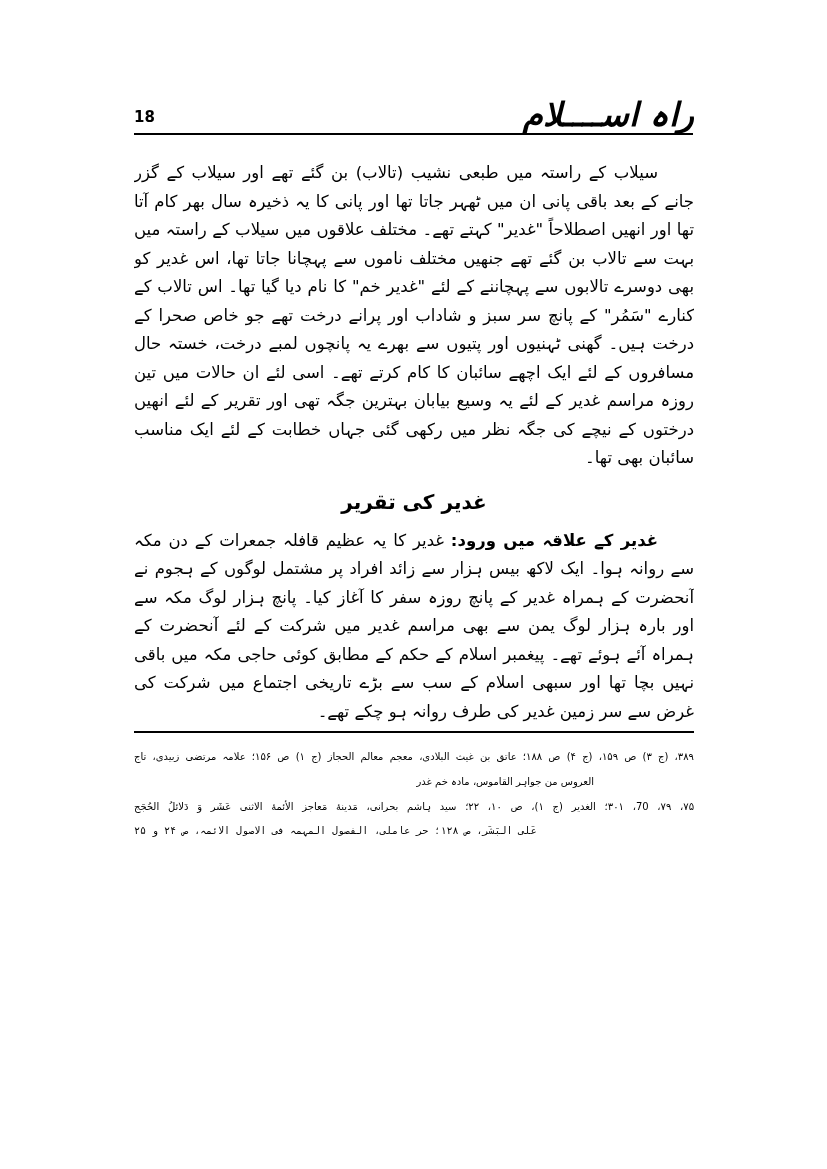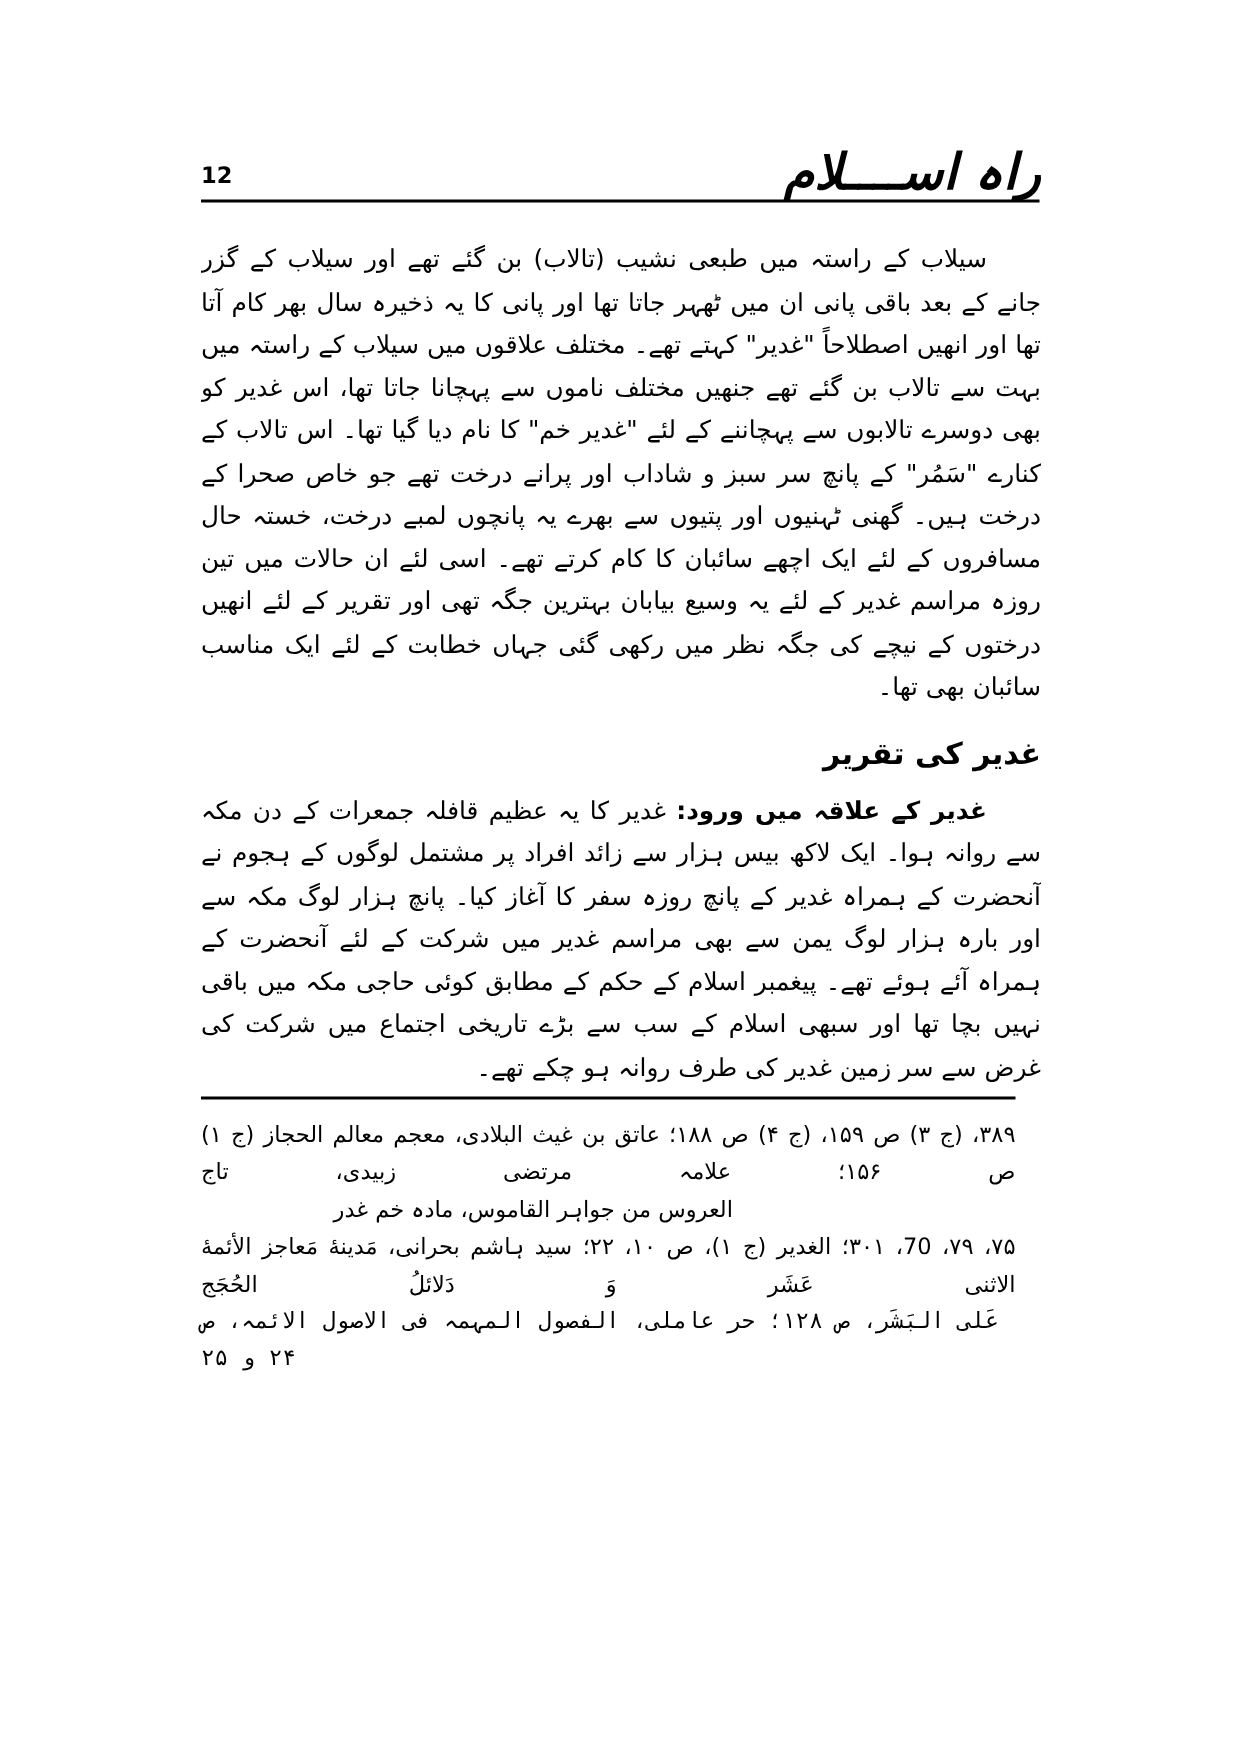--- a/index.html
+++ b/index.html
@@ -57,63 +57,63 @@
     height: 565px;
     overflow: hidden;
     direction: rtl;
     text-align: justify;
     font-size: 16.5px;
     line-height: 28.5px;
   }
   .para { margin: 0; }
   .indent { text-indent: 36px; }
   .heading {
-    text-align: right;
+    text-align: center;
     font-size: 20px;
     font-weight: bold;
     margin: 14px 0 10px 0;
     line-height: 1.5;
   }
   .lead { font-weight: bold; }
   
   .footnotes {
     position: absolute;
     top: 731px;
-    right: 150px;
+    right: 133px;
     left: 134px;
     direction: rtl;
-    font-size: 15px;
+    font-size: 10px;
     line-height: 25px;
   }
   .fn-rule {
     border-top: 2px solid #000;
     margin-bottom: 11px;
   }
   .fn-line { margin: 0; }
   .fn-justify {
     text-align: justify;
     text-align-last: justify;
   }
   .fn-right-indent {
-    text-align: center;
+    text-align: right;
     padding-right: 100px;
   }
   .fn-left {
     text-align: left;
     font-family: Liberation Mono, monospace;
   }
 </style>
 </head>
 <body>
 
 <div class="page">
 
   <div class="header-row">
     <div class="masthead">راہ اســــلام</div>
-    <div class="pagenum">12</div>
+    <div class="pagenum">18</div>
   </div>
 
   <div class="header-rule"></div>
 
   <div class="body-area">
     <p class="para indent">سیلاب کے راستہ میں طبعی نشیب (تالاب) بن گئے تھے اور سیلاب کے گزر جانے کے بعد باقی پانی ان میں ٹھہر جاتا تھا اور پانی کا یہ ذخیرہ سال بھر کام آتا تھا اور انھیں اصطلاحاً "غدیر" کہتے تھے۔ مختلف علاقوں میں سیلاب کے راستہ میں بہت سے تالاب بن گئے تھے جنھیں مختلف ناموں سے پہچانا جاتا تھا، اس غدیر کو بھی دوسرے تالابوں سے پہچاننے کے لئے "غدیر خم" کا نام دیا گیا تھا۔ اس تالاب کے کنارے "سَمُر" کے پانچ سر سبز و شاداب اور پرانے درخت تھے جو خاص صحرا کے درخت ہیں۔ گھنی ٹہنیوں اور پتیوں سے بھرے یہ پانچوں لمبے درخت، خستہ حال مسافروں کے لئے ایک اچھے سائبان کا کام کرتے تھے۔ اسی لئے ان حالات میں تین روزہ مراسم غدیر کے لئے یہ وسیع بیابان بہترین جگہ تھی اور تقریر کے لئے انھیں درختوں کے نیچے کی جگہ نظر میں رکھی گئی جہاں خطابت کے لئے ایک مناسب سائبان بھی تھا۔</p>
 
     <h2 class="heading">غدیر کی تقریر</h2>
 
     <p class="para indent"><span class="lead">غدیر کے علاقہ میں ورود:</span> <span>غدیر کا یہ عظیم قافلہ جمعرات کے دن مکہ سے روانہ ہوا۔ ایک لاکھ بیس ہزار سے زائد افراد پر مشتمل لوگوں کے ہجوم نے آنحضرت کے ہمراہ غدیر کے پانچ روزہ سفر کا آغاز کیا۔ پانچ ہزار لوگ مکہ سے اور بارہ ہزار لوگ یمن سے بھی مراسم غدیر میں شرکت کے لئے آنحضرت کے ہمراہ آئے ہوئے تھے۔ پیغمبر اسلام کے حکم کے مطابق کوئی حاجی مکہ میں باقی نہیں بچا تھا اور سبھی اسلام کے سب سے بڑے تاریخی اجتماع میں شرکت کی غرض سے سر زمین غدیر کی طرف روانہ ہو چکے تھے۔</span></p>

